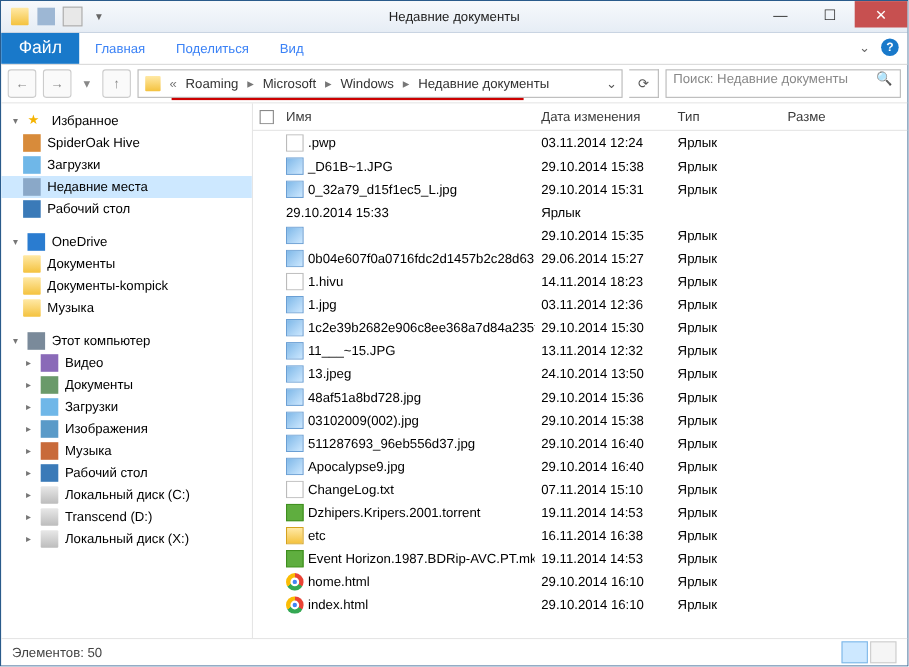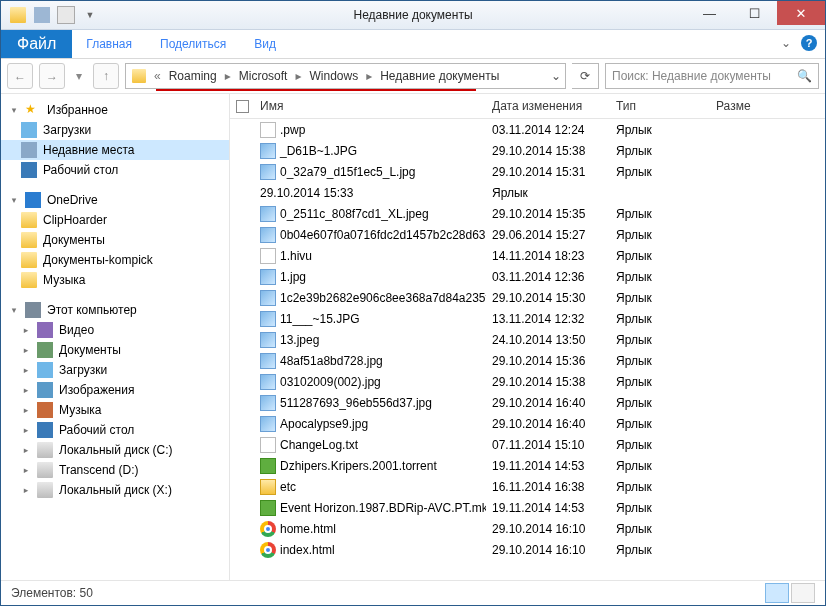--- a/index.html
+++ b/index.html
@@ -19,21 +19,21 @@
 .chev{color:#666}
 .helpicon{width:16px;height:16px;border-radius:50%;background:#1979ca;color:#fff;display:flex;align-items:center;justify-content:center;font-size:11px;font-weight:bold}
 .navbar{height:34px;display:flex;align-items:center;padding:0 6px;gap:6px;border-bottom:1px solid #e5e5e5}
 .nbtn{width:24px;height:24px;border:1px solid #ccc;border-radius:3px;display:flex;align-items:center;justify-content:center;color:#888;background:#fafafa}
 .nbtn.small{width:16px;border:none;background:none}
 .addr{flex:1;height:24px;border:1px solid #b8b8b8;display:flex;align-items:center;background:#fff;position:relative}
 .addr .seg{padding:0 6px;color:#333;display:flex;align-items:center;height:100%}
 .addr .sep{color:#777;padding:0 2px}
 .addr .dd{position:absolute;right:4px;color:#555}
 .refresh{width:26px;height:24px;border:1px solid #b8b8b8;border-left:none;display:flex;align-items:center;justify-content:center;color:#555}
-.search{width:200px;height:24px;border:1px solid #b8b8b8;display:flex;align-items:center;padding:0 6px;color:#888;position:relative}
+.search{width:200px;height:24px;border:1px solid #b8b8b8;display:flex;align-items:flex-start;padding:0 6px;color:#888;position:relative}
 .search .mag{position:absolute;right:6px;color:#666}
 .redline{position:absolute;height:2px;background:#c00;bottom:-3px}
 .body{flex:1;display:flex;min-height:0}
 .sidebar{width:228px;border-right:1px solid #e5e5e5;overflow-y:auto;padding:6px 0;position:relative}
 .sgroup{margin-bottom:10px}
 .sitem{display:flex;align-items:center;height:20px;padding-left:20px;gap:6px}
 .sitem.head{padding-left:8px}
 .sitem.sel{background:#cde8ff}
 .ic{width:16px;height:16px;flex-shrink:0}
 .tri{width:10px;color:#777;font-size:9px;text-align:center}
@@ -129,44 +129,44 @@
 
   <div class="body">
     <div class="sidebar">
       <div class="sgroup">
         <div class="sitem head">
             <span class="tri">▾</span>
             <span class="ic star">★</span>
             <span>Избранное</span>
           </div>
         <div class="sitem">
+            <span class="ic" style="background:#d88b3a"></span>
+            <span>SpiderOak Hive</span>
+          </div>
+        <div class="sitem">
             <span class="ic" style="background:#6fb7e8"></span>
             <span>Загрузки</span>
           </div>
         <div class="sitem sel">
             <span class="ic" style="background:#8aa8c8"></span>
             <span>Недавние места</span>
           </div>
         <div class="sitem">
             <span class="ic" style="background:#3a7ab8"></span>
             <span>Рабочий стол</span>
           </div>
       </div>
       <div class="sgroup">
         <div class="sitem head">
             <span class="tri">▾</span>
             <span class="ic" style="background:#2a7cd0"></span>
             <span>OneDrive</span>
           </div>
         <div class="sitem">
             <span class="ic folder"></span>
-            <span>ClipHoarder</span>
-          </div>
-        <div class="sitem">
-            <span class="ic folder"></span>
             <span>Документы</span>
           </div>
         <div class="sitem">
             <span class="ic folder"></span>
             <span>Документы-kompick</span>
           </div>
         <div class="sitem">
             <span class="ic folder"></span>
             <span>Музыка</span>
           </div>
@@ -269,21 +269,20 @@
           <div class="row">
             <div></div>
             <div>29.10.2014 15:33</div>
             <div>Ярлык</div>
             <div></div>
           </div>
           <div class="row">
             <div></div>
             <div class="fname">
               <span class="fic img"></span>
-              <span>0_2511c_808f7cd1_XL.jpeg</span>
             </div>
             <div>29.10.2014 15:35</div>
             <div>Ярлык</div>
             <div></div>
           </div>
           <div class="row">
             <div></div>
             <div class="fname">
               <span class="fic img"></span>
               <span>0b04e607f0a0716fdc2d1457b2c28d63.j...</span>

